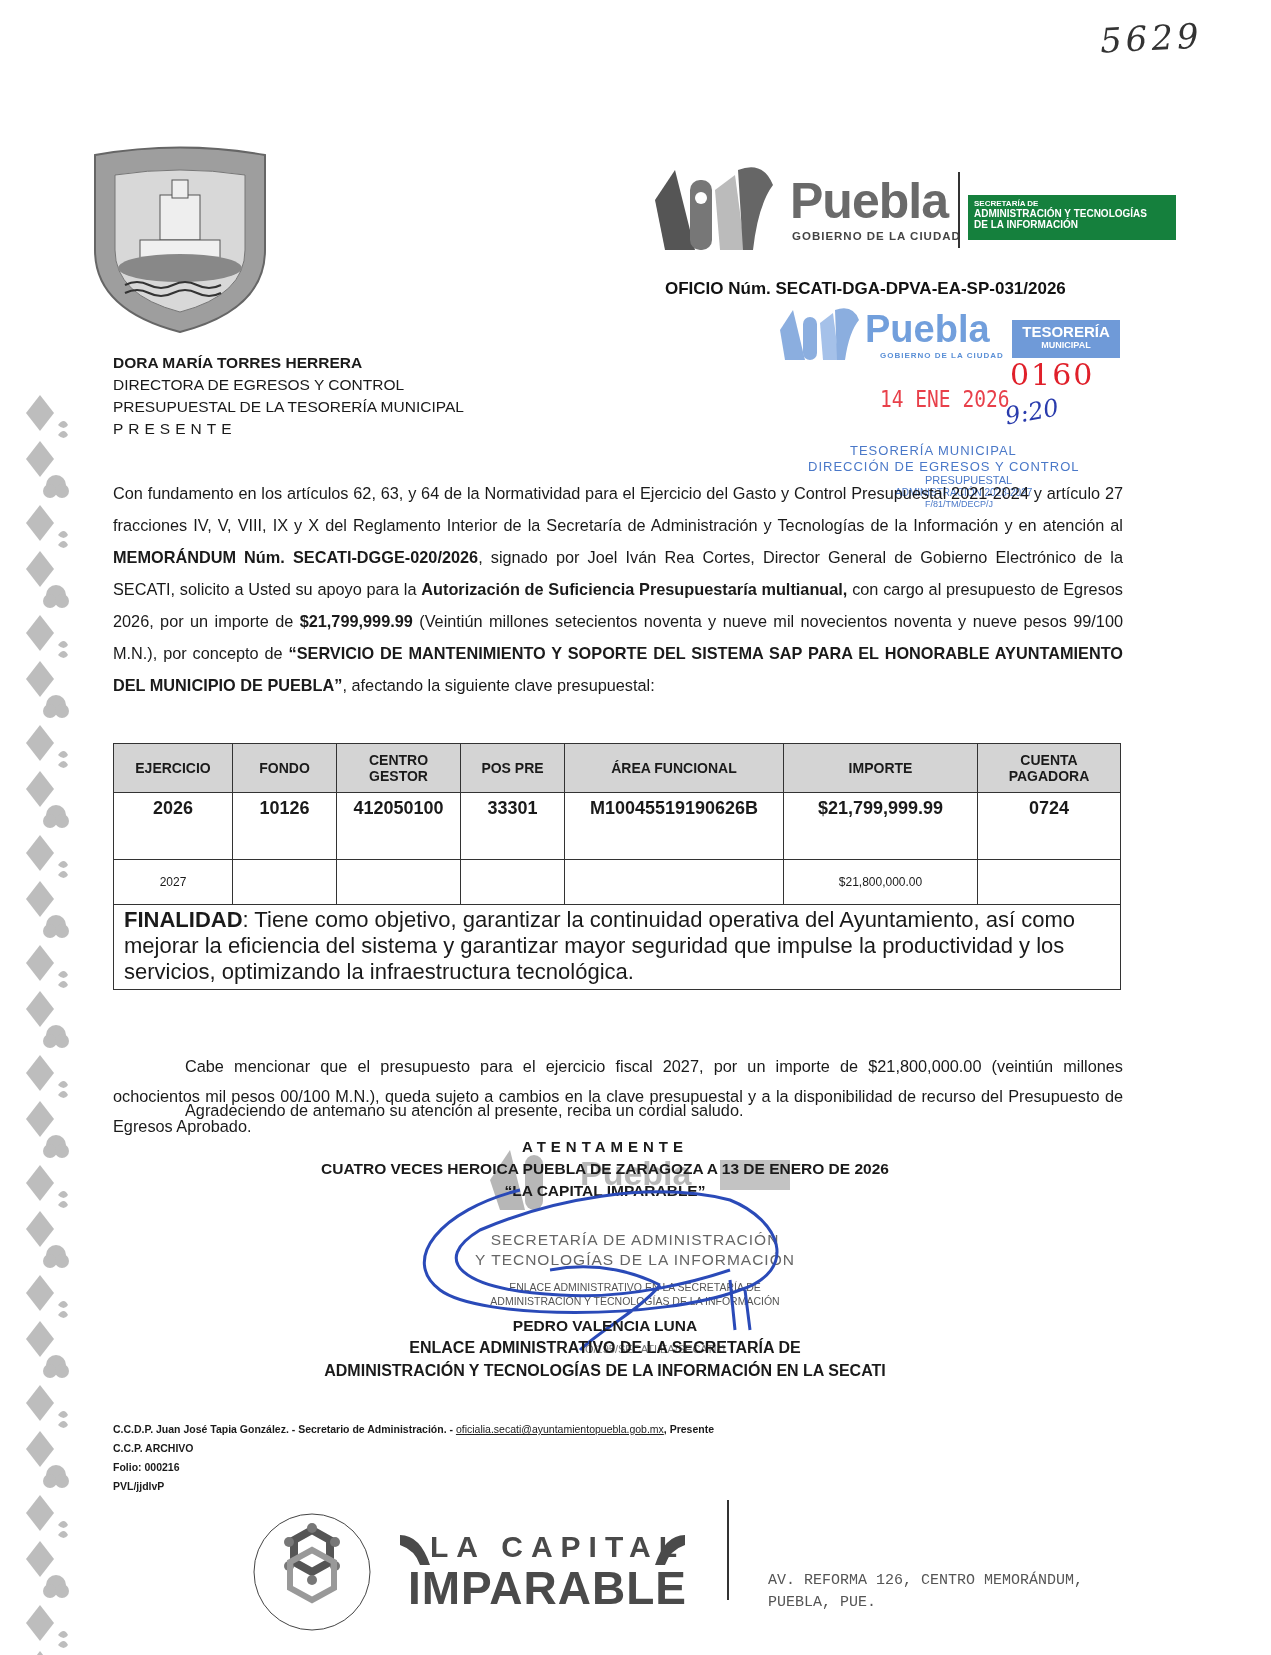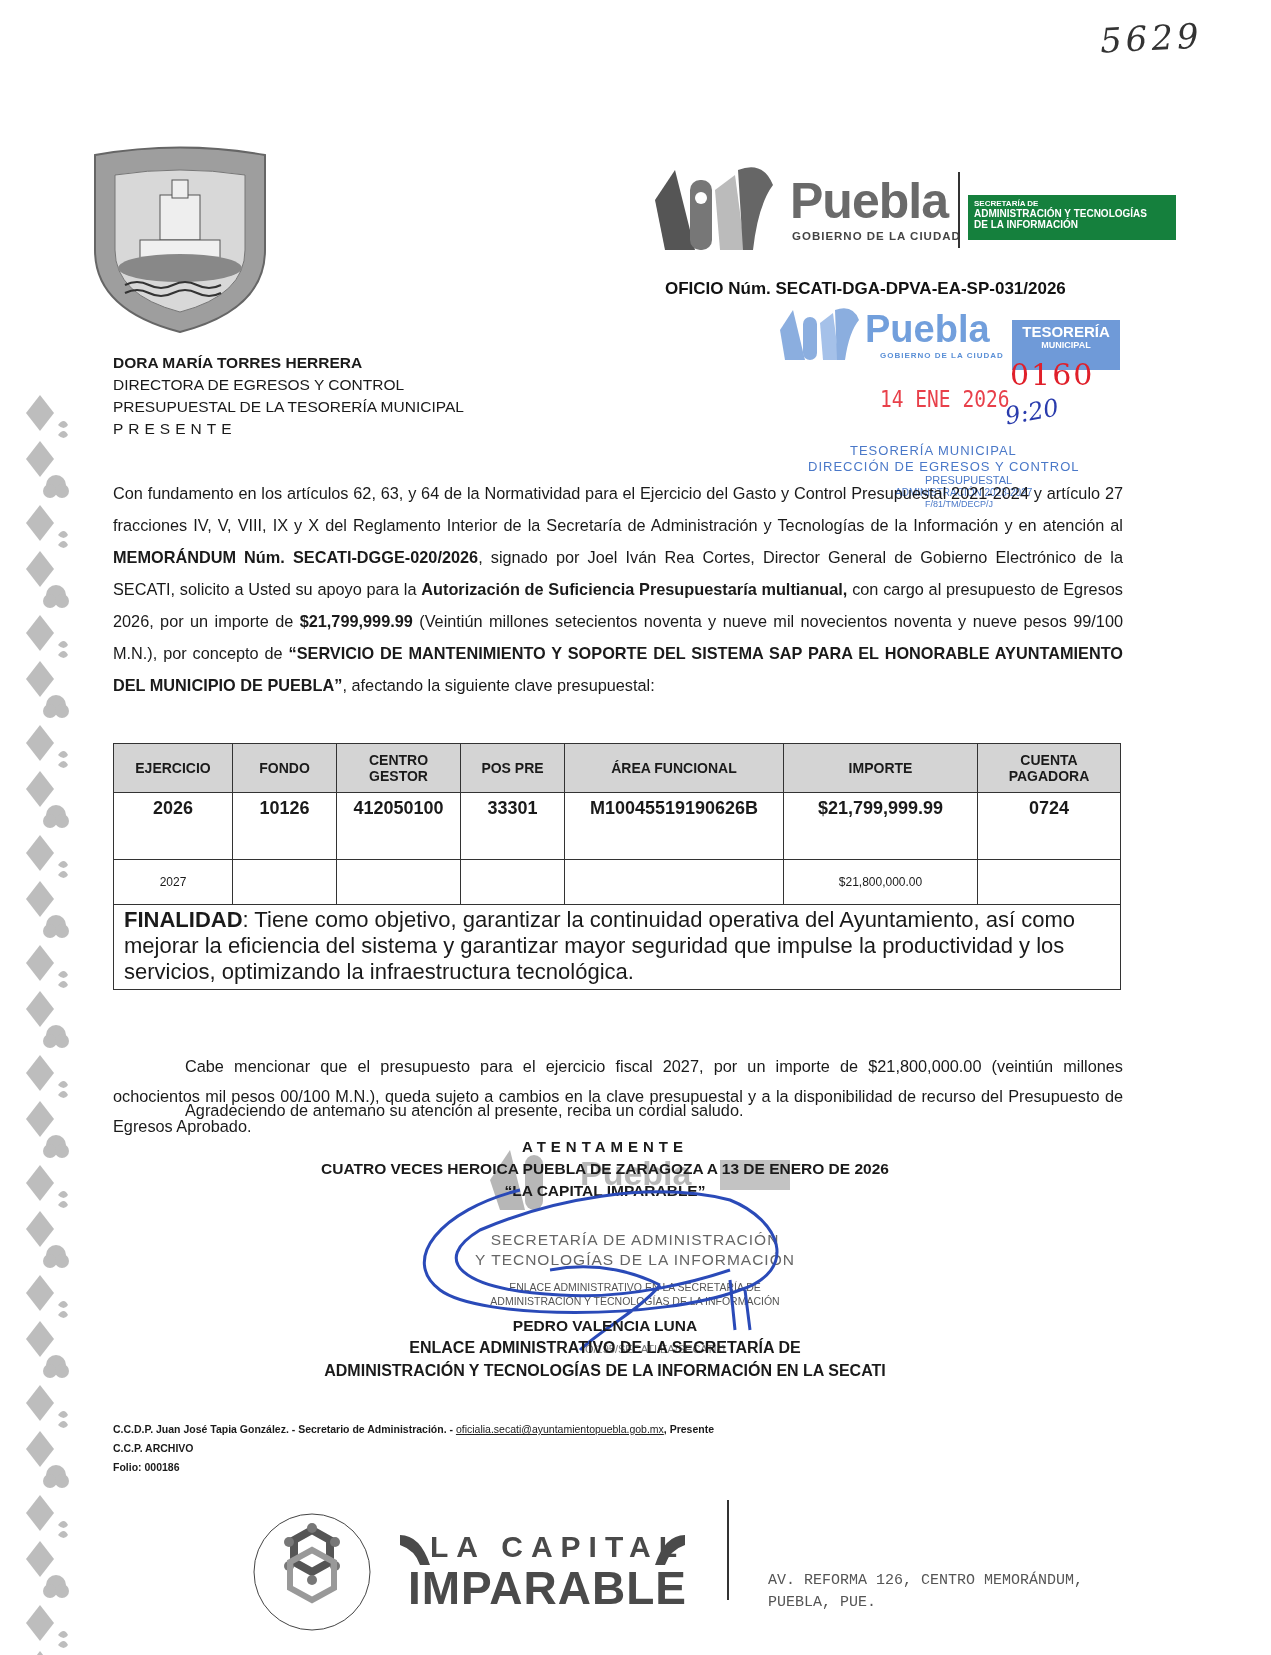--- a/index.html
+++ b/index.html
@@ -19,21 +19,21 @@
   .logo-puebla-word { left: 790px; top: 172px; font-size: 50px; font-weight: bold; color: #6a6a6a; letter-spacing: -1px; }
   .logo-gob { left: 792px; top: 230px; font-size: 11.5px; font-weight: bold; color: #444; letter-spacing: 1px; }
   .logo-divider { left: 958px; top: 172px; width: 2px; height: 76px; background: #333; }
   .logo-box { left: 968px; top: 195px; width: 208px; height: 45px; background: #15803d; color: #fff; padding: 4px 6px; box-sizing: border-box; }
   .logo-box .l1 { font-size: 8px; font-weight: bold; }
   .logo-box .l2 { font-size: 10px; font-weight: bold; line-height: 11px; }
 
   .oficio { left: 665px; top: 279px; font-size: 17px; font-weight: bold; color: #111; }
   .stamp-puebla { left: 865px; top: 308px; font-size: 38px; font-weight: bold; color: #5a8fd6; opacity: .85; }
   .stamp-gob { left: 880px; top: 351px; font-size: 8px; font-weight: bold; color: #5a8fd6; letter-spacing: 1px; }
-  .stamp-tes-box { left: 1012px; top: 320px; width: 108px; height: 50px; background: #6f9ad8; color: #fff; text-align: center; }
+  .stamp-tes-box { left: 1012px; top: 320px; width: 108px; height: 38px; background: #6f9ad8; color: #fff; text-align: center; }
   .stamp-tes-box .t1 { font-size: 15px; font-weight: bold; margin-top: 3px; }
   .stamp-tes-box .t2 { font-size: 9px; font-weight: bold; }
   .stamp-num { left: 1010px; top: 357px; font-family: "DejaVu Serif", serif; font-size: 30px; color: #e0202a; letter-spacing: 2px; }
   .stamp-date { left: 880px; top: 386px; font-family: "DejaVu Sans Mono", monospace; font-size: 23px; color: #e8404a; transform: scaleX(.85); transform-origin: left; }
   .stamp-time { left: 1005px; top: 398px; font-family: "DejaVu Serif", serif; font-style: italic; font-size: 24px; color: #2a3cad; transform: rotate(-10deg); }
   .stamp-tes1 { left: 850px; top: 443px; font-size: 13px; color: #4a78c8; letter-spacing: 1px; }
   .stamp-tes2 { left: 808px; top: 459px; font-size: 13px; color: #4a78c8; letter-spacing: 1px; }
   .stamp-tes3 { left: 925px; top: 474px; font-size: 11px; color: #4a78c8; }
   .stamp-tes4 { left: 895px; top: 487px; font-size: 10px; color: #4a78c8; }
   .stamp-tes5 { left: 925px; top: 499px; font-size: 9px; color: #4a78c8; }
@@ -230,21 +230,22 @@
 <svg class="abs sig-scribble" viewBox="0 0 440 200">
   <path d="M120,10 C40,30 0,80 40,110 C80,140 260,140 340,110 C400,90 380,40 330,20 C250,0 150,20 80,50 C30,80 60,110 160,115 C230,120 300,100 330,90 M150,90 C200,80 240,95 260,105 M260,105 C240,130 200,150 180,170 M330,100 L335,150 M345,110 L350,150" fill="none" stroke="#2a4ab8" stroke-width="3"></path>
 </svg>
 <div class="abs sig sig-name">PEDRO VALENCIA LUNA</div>
 <div class="abs sig sig-role1">ENLACE ADMINISTRATIVO DE LA SECRETARÍA DE</div>
 <div class="abs sig sig-role2">ADMINISTRACIÓN Y TECNOLOGÍAS DE LA INFORMACIÓN EN LA SECATI</div>
 
 <div class="abs cc">
   <div><b>C.C.D.P. Juan José Tapia González. - Secretario de Administración. - </b><span class="email">oficialia.secati@ayuntamientopuebla.gob.mx</span><b>, Presente</b></div>
   <div><b>C.C.P. ARCHIVO</b></div>
-  <div><b>Folio: 000186</b></div>
+  <div><b>Folio: 000216</b></div>
+  <div><b>PVL/jjdlvP</b></div>
 </div>
 
 <svg class="abs seal-norma" viewBox="0 0 145 145">
   <circle cx="72" cy="72" r="58" fill="none" stroke="#444" stroke-width="1"></circle>
   <g fill="#777">
     <path d="M72,30 l18,10 v22 l-18,10 l-18,-10 v-22 z" fill="none" stroke="#555" stroke-width="8"></path>
     <circle cx="72" cy="28" r="5"></circle>
       <circle cx="95" cy="42" r="5"></circle>
       <circle cx="95" cy="66" r="5"></circle>
     <circle cx="72" cy="80" r="5"></circle>

